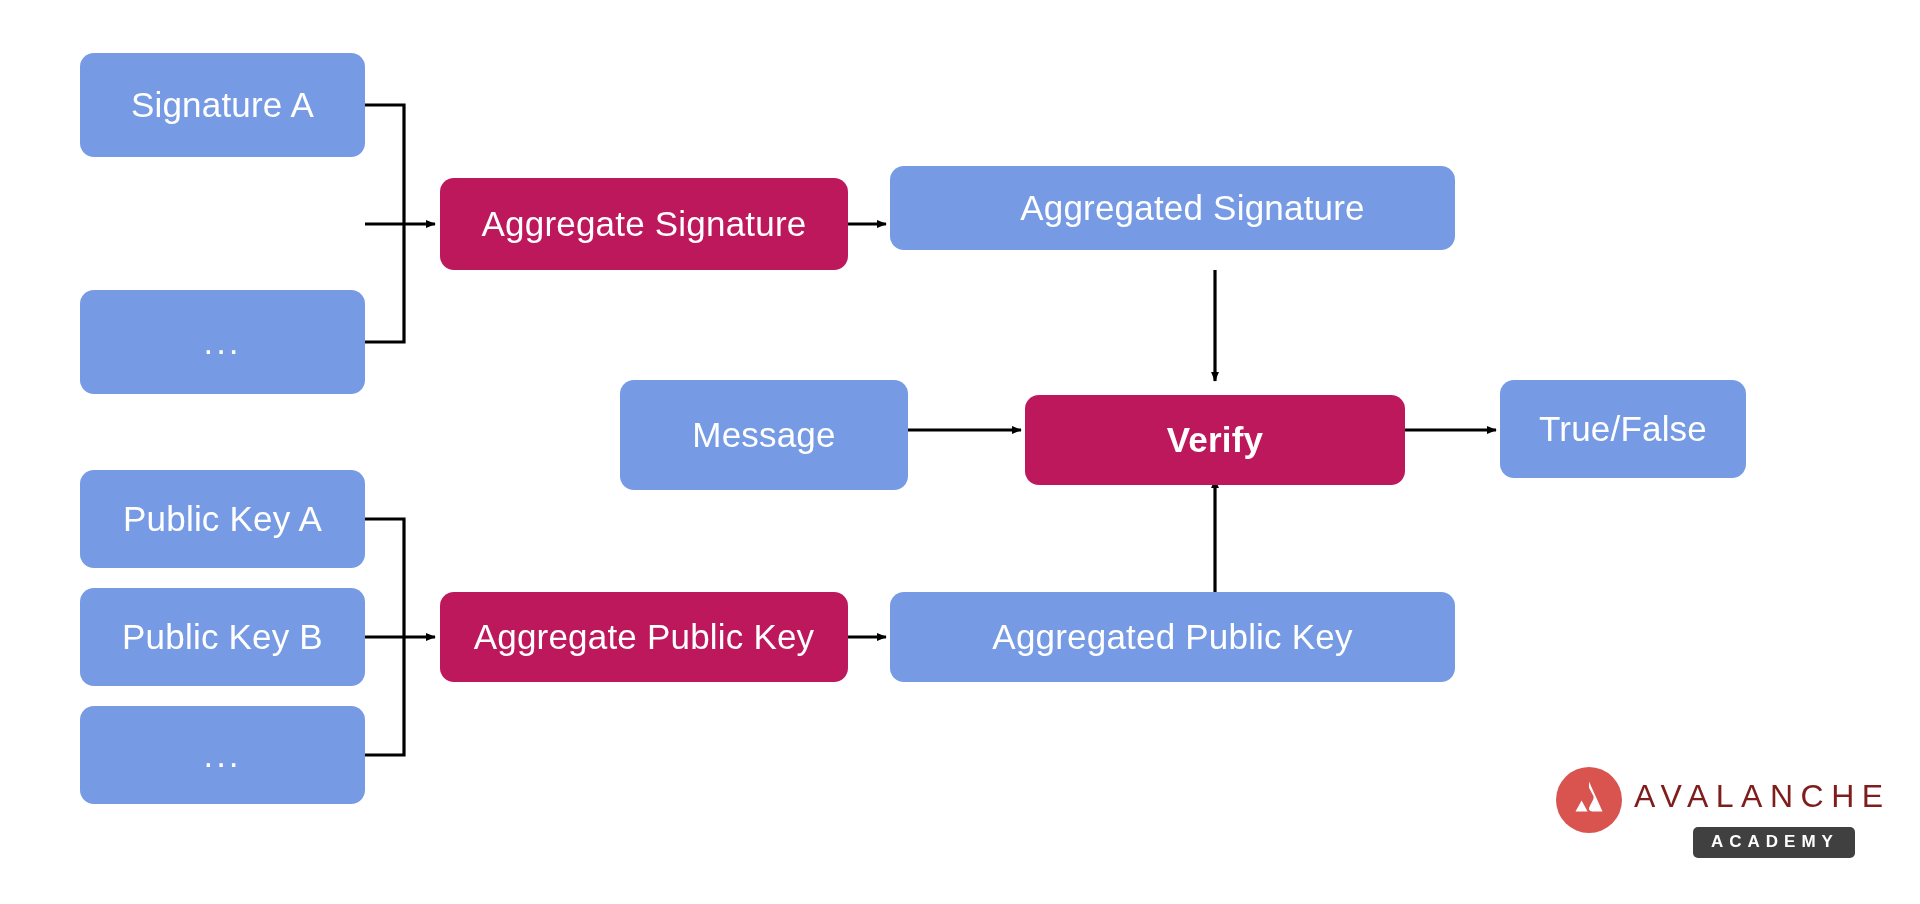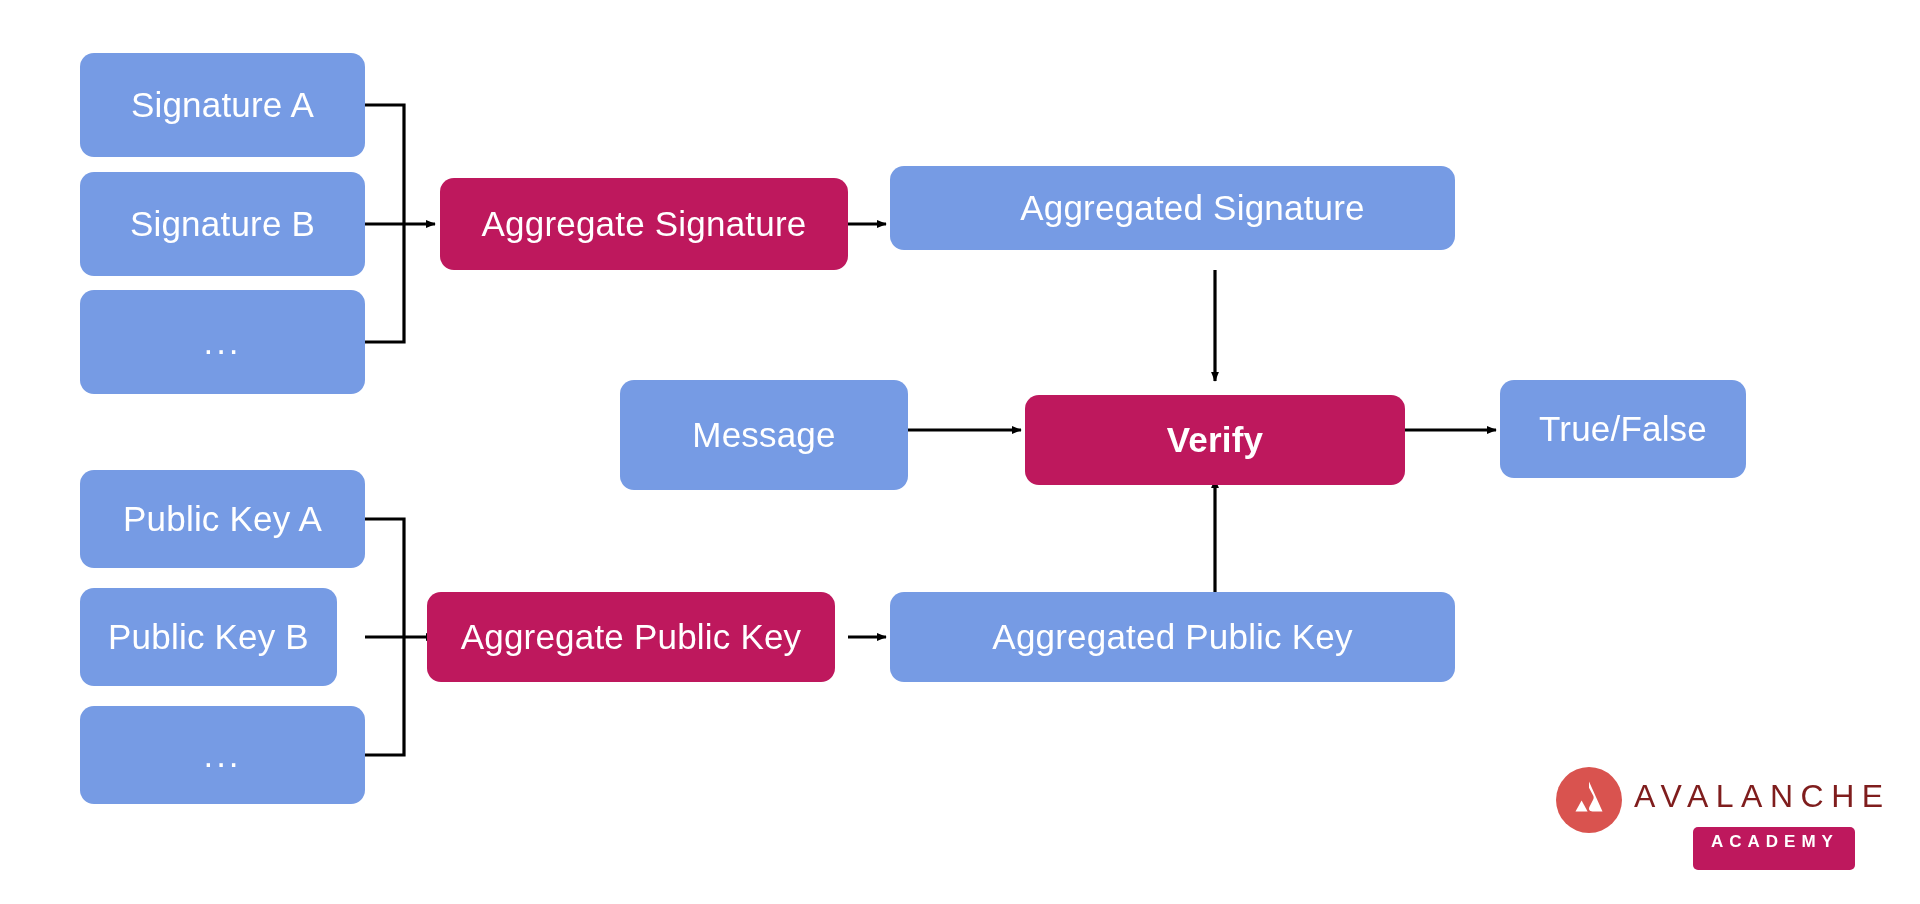--- a/index.html
+++ b/index.html
@@ -80,24 +80,24 @@
     letter-spacing: 7.5px;
     color: #7f1d1d;
     font-weight: 400;
     font-family: "Liberation Sans", sans-serif;
     white-space: nowrap;
   }
   #logo .academy {
     position: absolute;
     left: 137px;
     top: 62px;
-    background: #be185d;
+    background: #404040;
     color: #ffffff;
     border-radius: 5px;
-    padding: 5px 16px 18px 18px;
+    padding: 5px 16px 6px 18px;
     font-size: 17px;
     letter-spacing: 6px;
     font-weight: bold;
     white-space: nowrap;
   }
 </style>
 </head>
 <body>
 
 <div id="canvas">
@@ -132,23 +132,20 @@
       <path d="M848,637 L886,637" marker-end="url(#arrow)"></path>
 
       <path d="M1215,592 L1215,479" marker-end="url(#arrow)"></path>
     </g>
   </svg>
 
   <div class="node blue" style="left:80px;  top:53px;  width:285px; height:104px;text-align:right;">
     <span class="label">Signature A</span>
   </div>
 
-  <div class="node blue" style="left:80px;  top:172px; width:285px; height:104px;">
-    <span class="label">Signature B</span>
-  </div>
 
   <div class="node blue dots" style="left:80px;  top:290px; width:285px; height:104px;">
     <span class="label">...</span>
   </div>
 
   <div class="node red" style="left:440px; top:178px; width:408px; height:92px;">
     <span class="label">Aggregate Signature</span>
   </div>
 
   <div class="node blue" style="left:890px; top:166px; width:565px; height:84px;padding-left:40px;">
@@ -164,29 +161,29 @@
   </div>
 
   <div class="node blue" style="left:1500px; top:380px; width:246px; height:98px;">
     <span class="label">True/False</span>
   </div>
 
   <div class="node blue" style="left:80px;  top:470px; width:285px; height:98px;">
     <span class="label">Public Key A</span>
   </div>
 
-  <div class="node blue" style="left:80px;  top:588px; width:257px; height:98px;">
+  <div class="node blue" style="left:80px;  top:588px; width:285px; height:98px;">
     <span class="label">Public Key B</span>
   </div>
 
   <div class="node blue dots" style="left:80px;  top:706px; width:285px; height:98px;">
     <span class="label">...</span>
   </div>
 
-  <div class="node red" style="left:427px; top:592px; width:408px; height:90px;">
+  <div class="node red" style="left:440px; top:592px; width:408px; height:90px;">
     <span class="label">Aggregate Public Key</span>
   </div>
 
   <div class="node blue" style="left:890px; top:592px; width:565px; height:90px;">
     <span class="label">Aggregated Public Key</span>
   </div>
 
   <div id="logo">
     <div class="mark">
       <svg width="66" height="66" viewBox="0 0 66 66" xmlns="http://www.w3.org/2000/svg">

